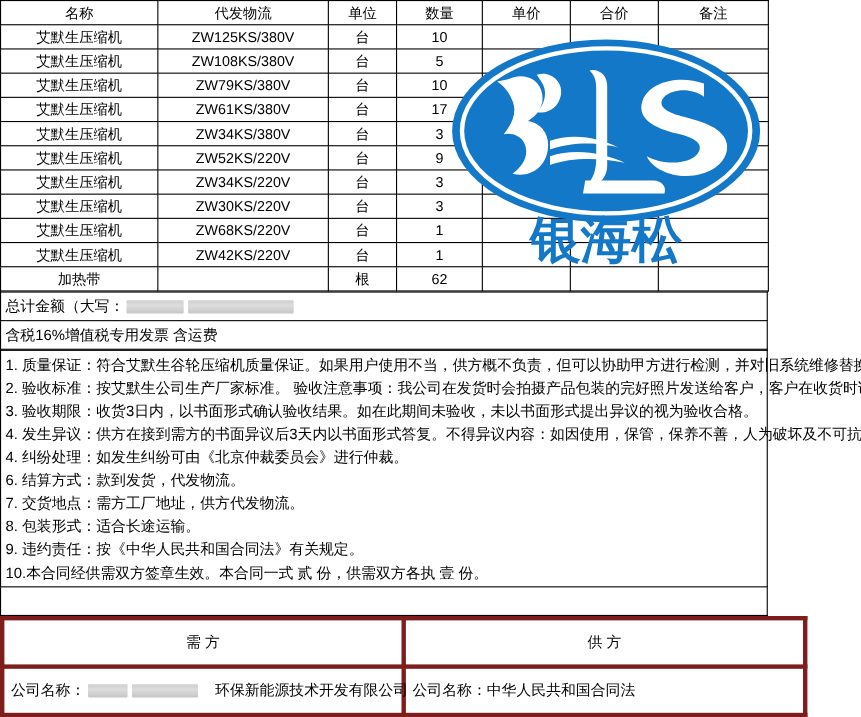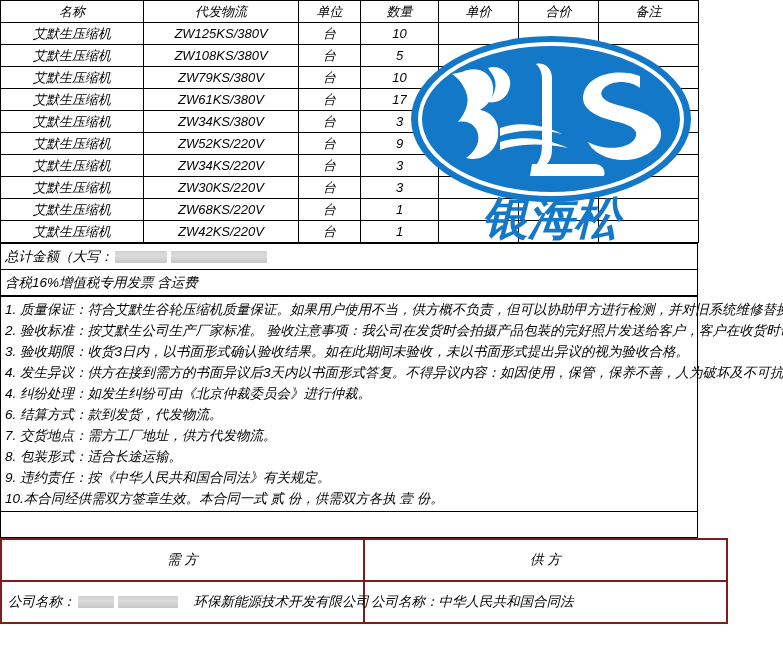--- a/index.html
+++ b/index.html
@@ -11,21 +11,20 @@
     font-family: "Liberation Sans", sans-serif;
     width: 783px;
     height: 652px;
     overflow: hidden;
     color: #000;
   }
   .sheet {
     position: relative;
     width: 783px;
     height: 652px;
-    font-style: italic;
   }
   table.grid {
     border-collapse: collapse;
     table-layout: fixed;
     width: 698px;
     margin: 0;
   }
   table.grid td, table.grid th {
     border: 1px solid #000;
     font-size: 13px;
@@ -98,21 +97,21 @@
 
   .blankrow td { height: 20px; }
 
   
   table.bottom {
     border-collapse: collapse;
     table-layout: fixed;
     width: 698px;
   }
   table.bottom td {
-    border: 2px solid #7f1d1d;
+    border: 4px solid #7f1d1d;
     font-size: 13.5px;
     height: 24px;
     padding: 8px 6px;
     vertical-align: middle;
     white-space: nowrap;
   }
   .half { width: 349px; }
   .center { text-align: center; }
   .tiny-space { display:inline-block; width: 14px; }
 </style>
@@ -225,20 +224,29 @@
     </tr>
     <tr>
       <td>艾默生压缩机</td>
       <td>ZW42KS/220V</td>
       <td>台</td>
       <td>1</td>
       <td></td>
       <td></td>
       <td></td>
     </tr>
+    <tr>
+      <td>加热带</td>
+      <td></td>
+      <td>根</td>
+      <td>62</td>
+      <td></td>
+      <td></td>
+      <td></td>
+    </tr>
   </tbody>
     </table>
 
   <table class="block">
     <tbody>
         <tr class="amount-row">
       <td>
         <span>总计金额（大写：</span><span class="redact w1"></span><span class="redact w2"></span>
       </td>
     </tr>

